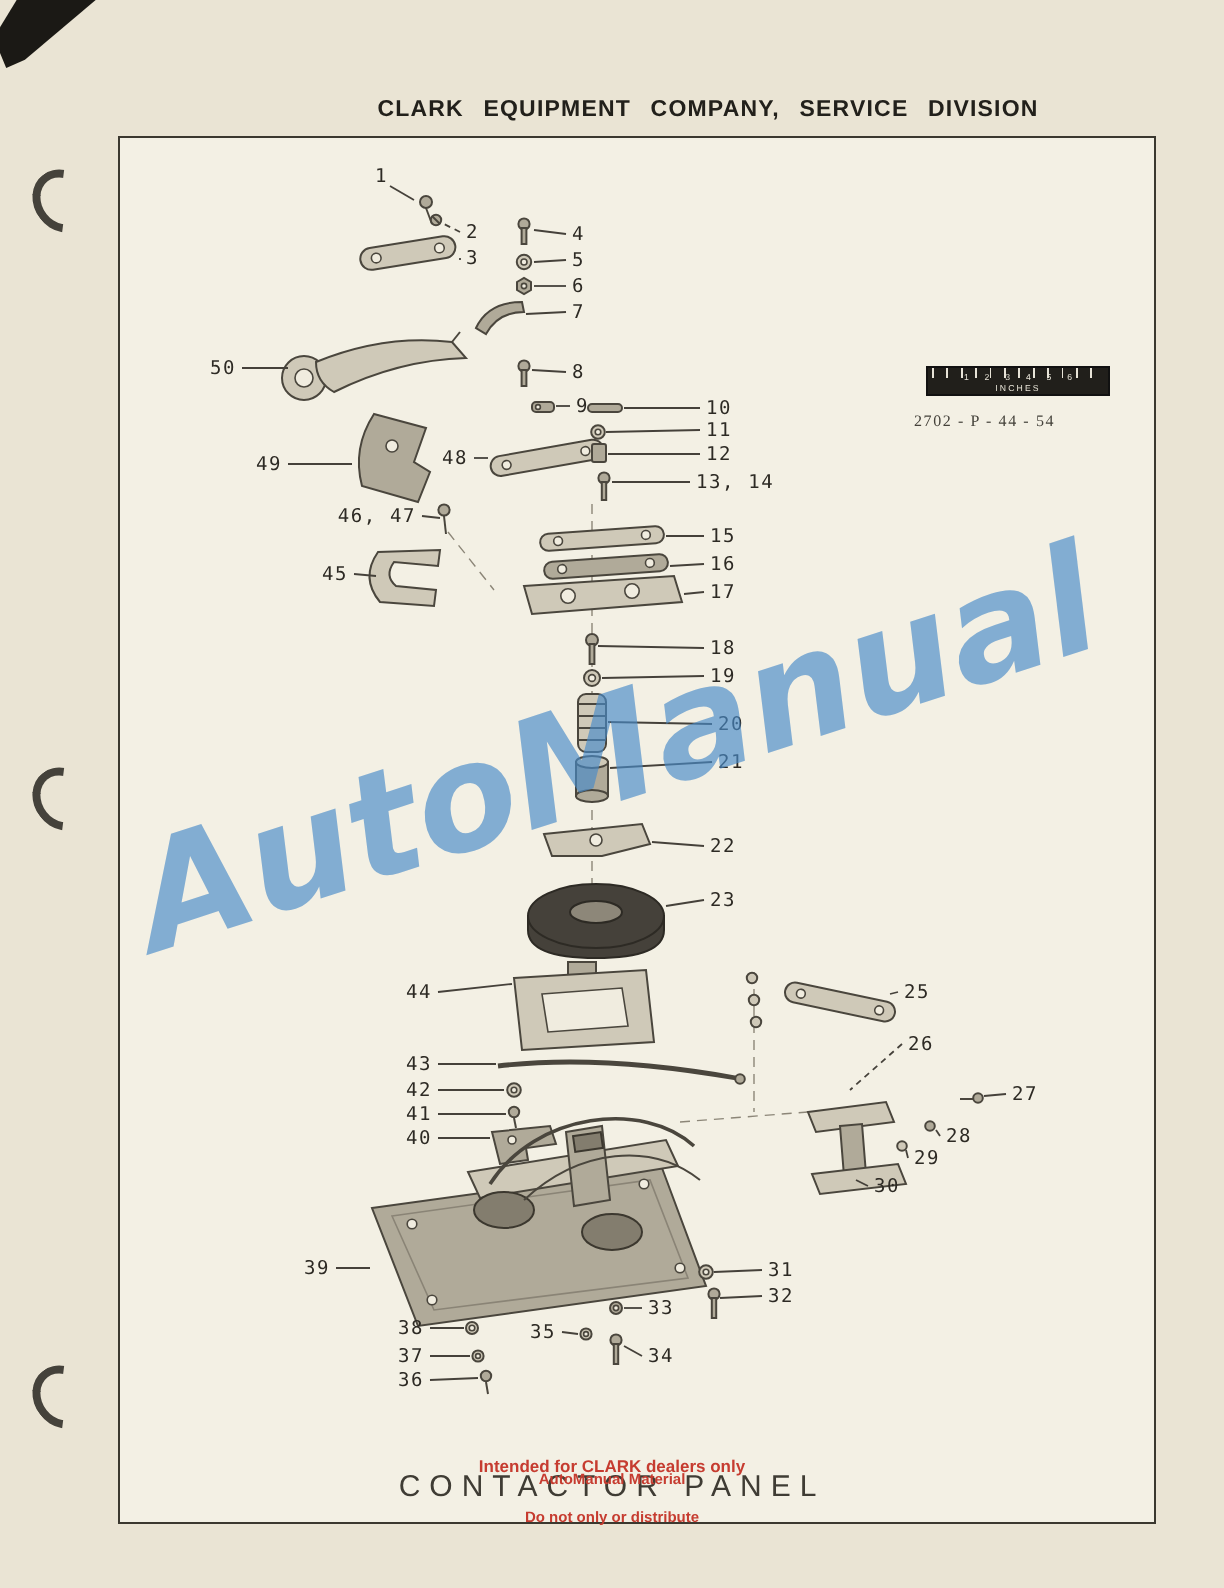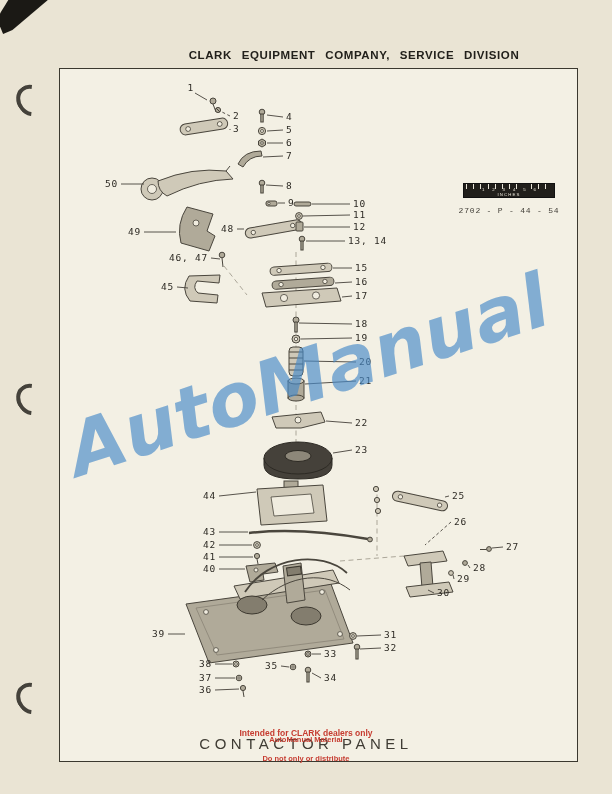--- a/index.html
+++ b/index.html
@@ -31,22 +31,22 @@
   .diagram .callouts line{stroke:#45413a;stroke-width:.9;}
   
   .ruler{position:absolute;left:463px;top:183px;width:92px;height:15px;background:#211f1b;
          border:1px solid #111;box-sizing:border-box;}
   .ruler-ticks{position:absolute;top:0;left:2px;right:2px;height:5px;
                background:repeating-linear-gradient(90deg,#e8e4d8 0 .9px,transparent .9px 7.2px);}
   .ruler-numbers{position:absolute;top:3px;left:2px;right:2px;display:flex;justify-content:space-around;
                  color:#e8e4d8;font-size:6px;line-height:6px;transform:scale(.72);transform-origin:50% 0;}
   .ruler-label{position:absolute;bottom:0;width:100%;text-align:center;color:#e8e4d8;
                font-size:6px;line-height:6px;letter-spacing:1.5px;transform:scale(.72);transform-origin:50% 100%;}
-  .part-number{position:absolute;left:457px;top:206px;width:104px;text-align:center;
-               font-family:Liberation Mono, monospace;font-size:8px;letter-spacing:.8px;color:#45423b;}
+  .part-number{position:absolute;left:457px;top:206px;width:104px;text-align:left;
+               font-family:Liberation Serif, serif;font-size:8px;letter-spacing:.8px;color:#45423b;}
   
   .watermark{position:absolute;left:28px;top:332px;width:560px;text-align:center;
              transform:rotate(-18deg);font-family:"DejaVu Sans",sans-serif;font-style:italic;
              font-weight:bold;font-size:74px;color:rgba(72,138,201,.66);white-space:nowrap;}
   
   .footer-title{position:absolute;top:735px;left:0;width:100%;text-align:center;
                 font-size:15px;letter-spacing:4.5px;color:#3f3c34;}
   .stamp{position:absolute;left:0;width:100%;text-align:center;color:#c63c30;font-weight:bold;}
   .stamp-1{top:735px;font-size:7.5px;}
   .stamp-2{top:728px;font-size:8.5px;}

